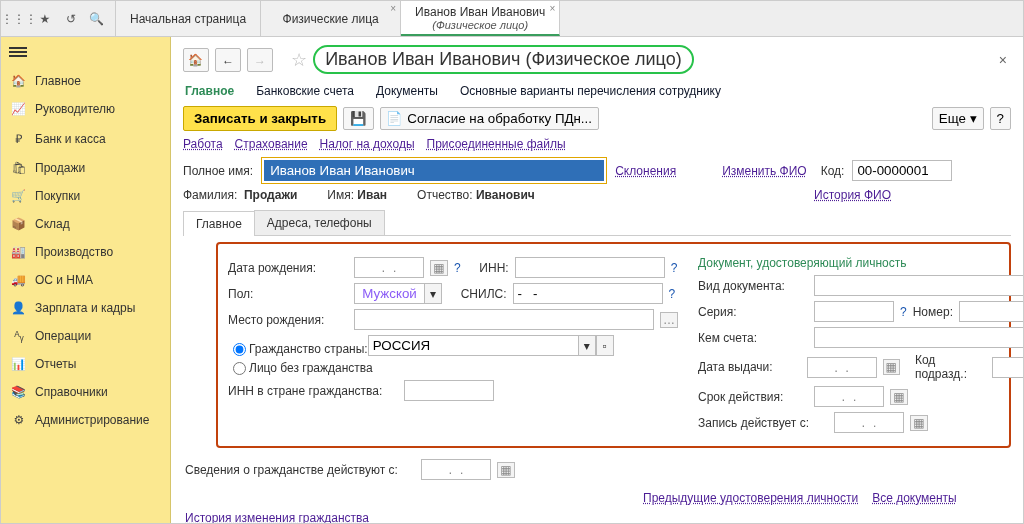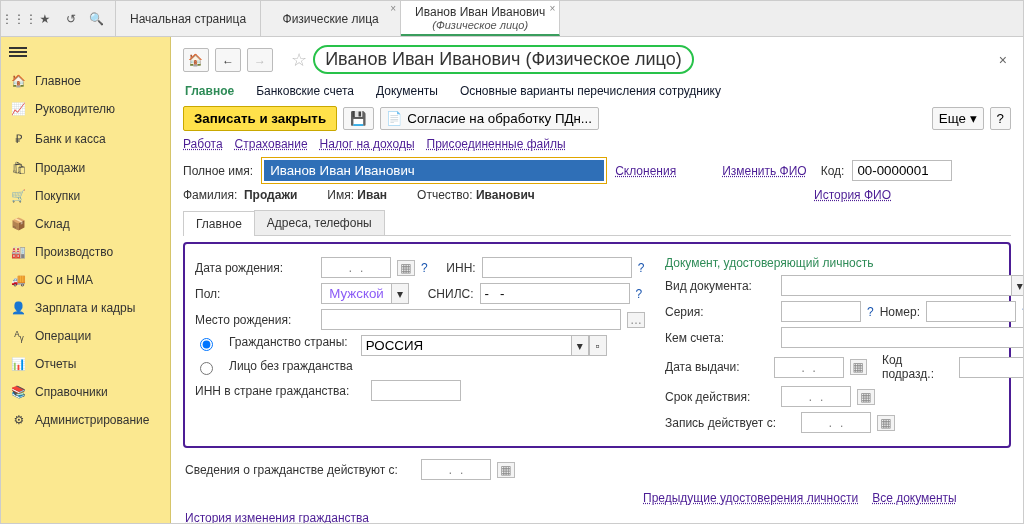--- a/index.html
+++ b/index.html
@@ -54,34 +54,34 @@
   .code-label{ margin-left:6px; }
   .code-input{ width:100px; padding:2px 4px; border:1px solid #bbb; }
 
   .fio-row { display:flex; gap:30px; margin:4px 0 8px 0; }
   .fio-row b{ font-weight:bold; }
 
   .subtabs { display:flex; border-bottom:1px solid #ccc; margin-bottom:6px; }
   .subtab { padding:5px 12px; border:1px solid #ccc; border-bottom:none; background:#eee; cursor:pointer; margin-right:-1px; }
   .subtab.active { background:#fff; position:relative; top:1px; }
 
-  .green-frame { border:2px solid #4c1d95; border-radius:4px; padding:8px 10px; display:flex; gap:20px; }
+  .green-frame { border:2px solid #c2410c; border-radius:4px; padding:8px 10px; display:flex; gap:20px;margin-left:33px; }
   .col { flex:1; }
   .frow { display:flex; align-items:center; gap:6px; margin:5px 0; }
   .frow label { width:120px; }
   .inp { border:1px solid #bbb; padding:2px 4px; background:#fff; }
   .inp.sm{ width:70px; text-align:center; color:#888;}
   .inp.md{ width:150px; }
   .inp.lg{ width:300px; }
   .q { color:#1a56b0; cursor:pointer; }
   .select-like{ display:flex; }
   .select-like .inp{ border-right:none; }
   .select-like .drop{ width:18px; border:1px solid #bbb; display:flex; align-items:center; justify-content:center; background:#f4f4f4; }
   .group-title{ color:#2e8b57; margin:4px 0; }
-  .radio-row{ display:flex; align-items:flex-start; gap:13px; margin:3px 0; }
+  .radio-row{ display:flex; align-items:flex-end; gap:0; margin:3px 0; }
   .right-col label{ width:110px; }
   .below-frame { margin-top:6px; display:flex; flex-direction:column; gap:4px; }
   .bottom-links { display:flex; gap:14px; margin-left:460px; padding:2px 0;}
   .cal{ width:18px; border:1px solid #bbb; background:#f4f4f4; text-align:center; color:#888;}
 </style>
 </head>
 <body>
 
 <div class="app">
 

